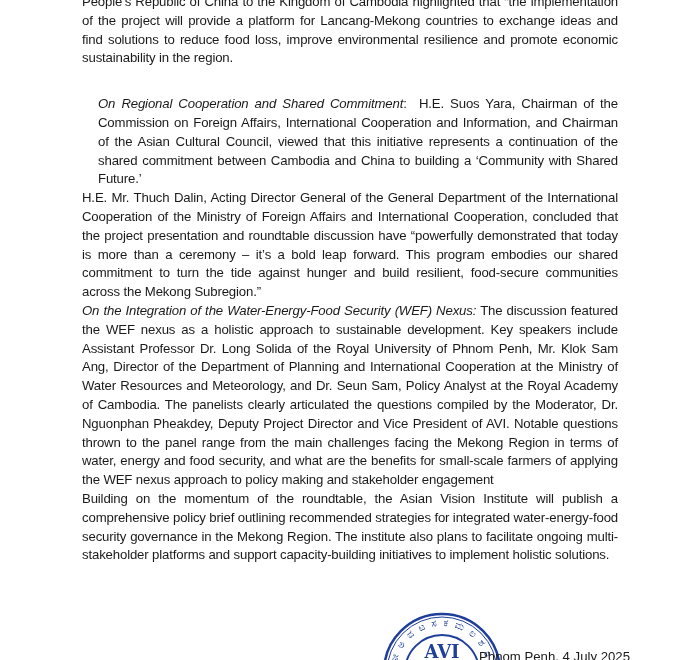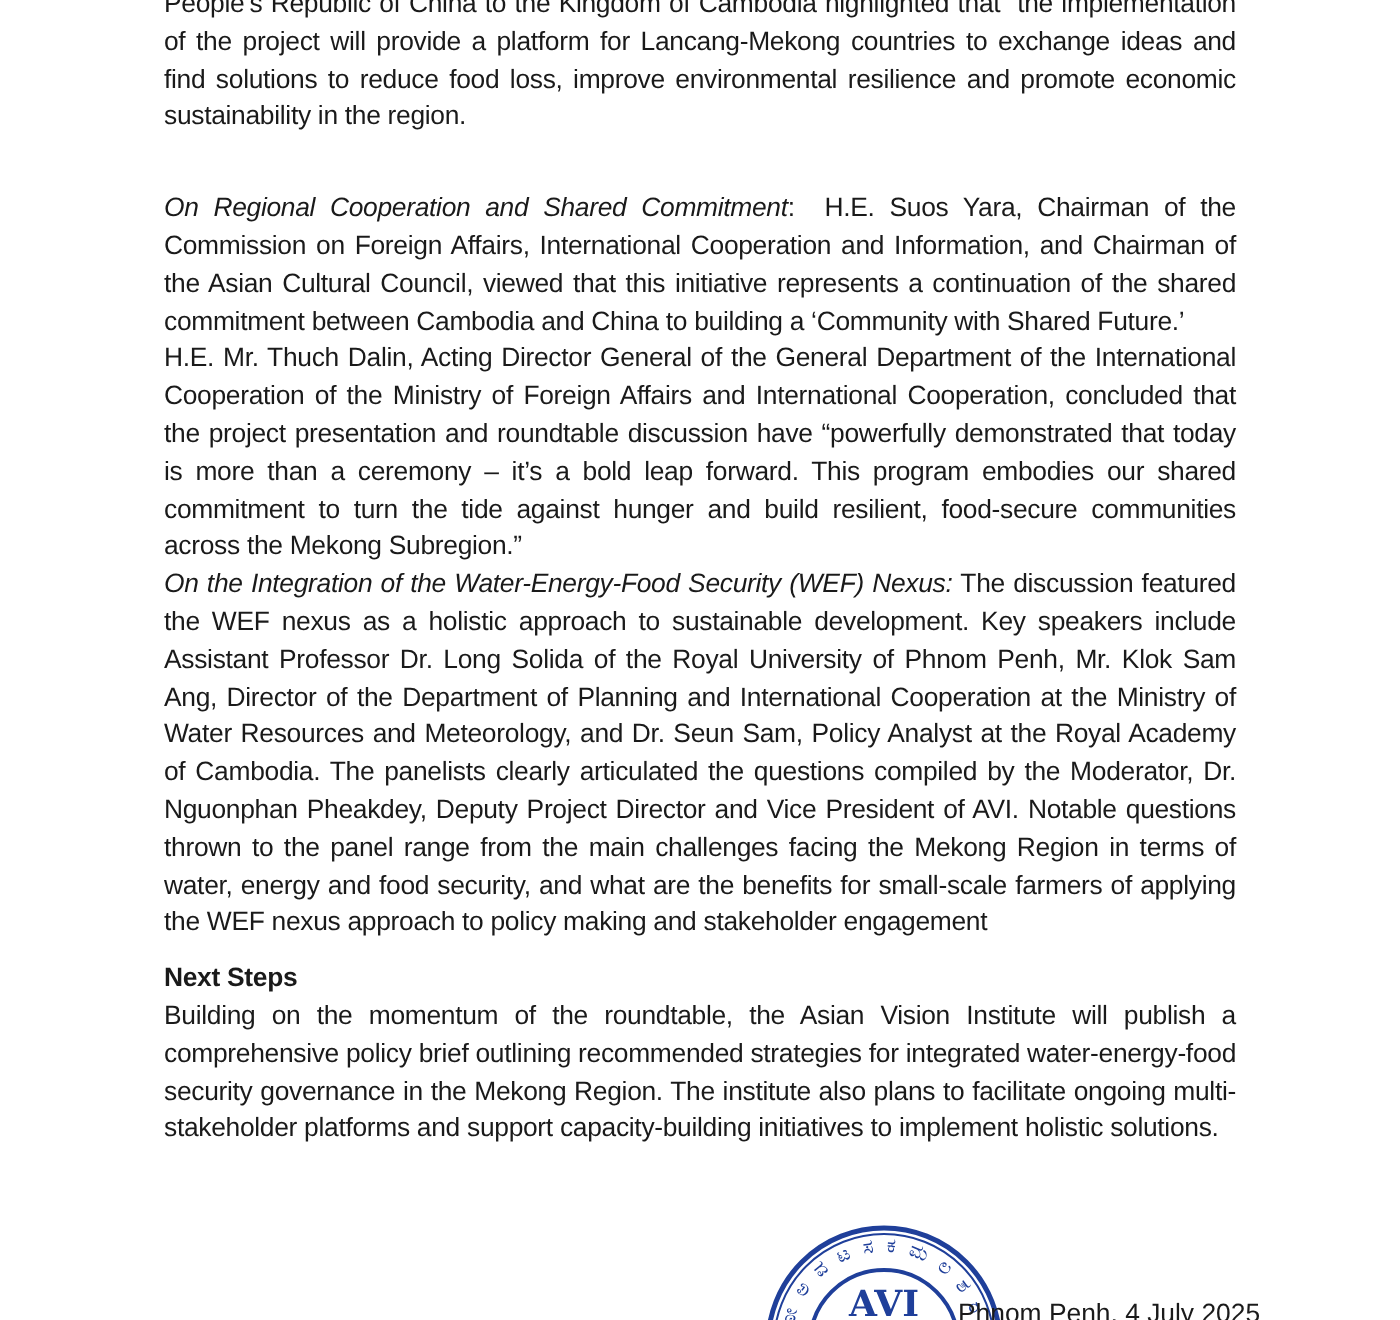--- a/index.html
+++ b/index.html
@@ -7,21 +7,21 @@
     width: 700px; height: 660px; overflow: hidden; position: relative;
     font-family: "Liberation Sans", "DejaVu Sans", sans-serif;
     color: #1a1a1a;
   }
   .page {
     position: absolute; left: 82px; top: -7px; width: 536px;
     font-size: 13.2px; line-height: 18.8px; letter-spacing: -0.15px;
   }
   .para { margin: 0; text-align: justify; text-align-last: left; }
   .para + .para { margin-top: 0; }
-  .para.gap-lg { margin-top: 27px; }
+  .para.gap-lg { margin-top: 27px; margin-left: 16px; }
   .lead { font-style: italic; }
   .heading { font-weight: bold; margin: 9px 0 0 0; }
   .stamp {
     position: absolute; left: 382px; top: 612px; width: 120px; height: 120px;
   }
   .sign-line {
     position: absolute; left: 479px; top: 648px; font-size: 13.2px;
     line-height: 18px; color: #1a1a1a; white-space: nowrap;
   }
 </style>
@@ -38,21 +38,20 @@
   </p>
 
   <p class="para">
     <span>H.E. Mr. Thuch Dalin, Acting Director General of the General Department of the International Cooperation of the Ministry of Foreign Affairs and International Cooperation, concluded that the project presentation and roundtable discussion have “powerfully demonstrated that today is more than a ceremony – it’s a bold leap forward. This program embodies our shared commitment to turn the tide against hunger and build resilient, food-secure communities across the Mekong Subregion.”</span>
   </p>
 
   <p class="para">
     <span class="lead">On the Integration of the Water-Energy-Food Security (WEF) Nexus:</span><span style="white-space:pre"> </span><span>The discussion featured the WEF nexus as a holistic approach to sustainable development. Key speakers include Assistant Professor Dr. Long Solida of the Royal University of Phnom Penh, Mr. Klok Sam Ang, Director of the Department of Planning and International Cooperation at the Ministry of Water Resources and Meteorology, and Dr. Seun Sam, Policy Analyst at the Royal Academy of Cambodia. The panelists clearly articulated the questions compiled by the Moderator, Dr. Nguonphan Pheakdey, Deputy Project Director and Vice President of AVI. Notable questions thrown to the panel range from the main challenges facing the Mekong Region in terms of water, energy and food security, and what are the benefits for small-scale farmers of applying the WEF nexus approach to policy making and stakeholder engagement</span>
   </p>
 
-  <h3 class="heading" style="font-size:13.2px;line-height:18.8px;">Next Steps</h3>
 
   <p class="para">
     <span>Building on the momentum of the roundtable, the Asian Vision Institute will publish a comprehensive policy brief outlining recommended strategies for integrated water-energy-food security governance in the Mekong Region. The institute also plans to facilitate ongoing multi-stakeholder platforms and support capacity-building initiatives to implement holistic solutions.</span>
   </p>
 </div>
 
 <div class="stamp">
   <svg width="120" height="120" viewBox="0 0 120 120">
     <defs>
       <path id="arcTop" d="M 14,60 A 46,46 0 0 1 106,60"></path>

